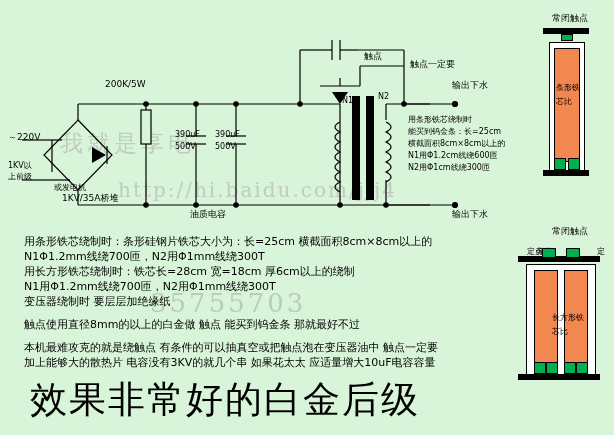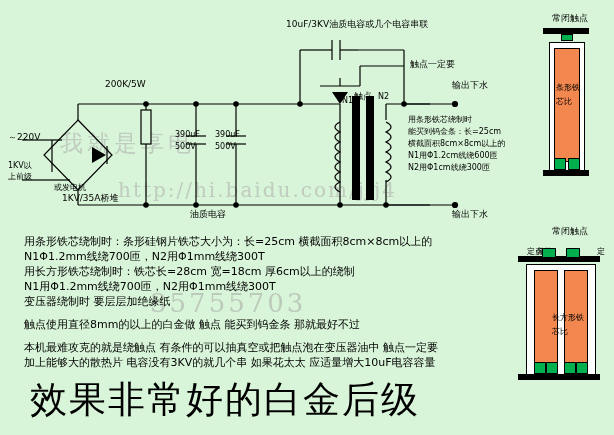--- a/index.html
+++ b/index.html
@@ -124,22 +124,21 @@
       <circle cx="300" cy="104" r="2.2" fill="#000"></circle>
       <circle cx="404" cy="104" r="2.2" fill="#000"></circle>
       <circle cx="146" cy="205" r="2.2" fill="#000"></circle>
       <circle cx="196" cy="205" r="2.2" fill="#000"></circle>
       <circle cx="236" cy="205" r="2.2" fill="#000"></circle>
       <circle cx="340" cy="205" r="2.2" fill="#000"></circle>
       <circle cx="386" cy="205" r="2.2" fill="#000"></circle>
     </g>
   </svg>
 
-  <div class="txt cn small" style="left:286px;top:18px;">10uF/3KV油质电容或几个电容串联</div>
-  <div class="txt cn small" style="left:354px;top:50px;margin-top:40px;">触点</div>
+  <div class="txt cn small" style="left:364px;top:50px;">触点</div>
   <div class="txt cn small" style="left:410px;top:58px;">触点一定要</div>
   <div class="txt cn small" style="left:105px;top:79px;">200K/5W</div>
 
   <div class="txt cn tiny" style="left:175px;top:130px;">390uF</div>
   <div class="txt cn tiny" style="left:175px;top:142px;">500V</div>
   <div class="txt cn tiny" style="left:215px;top:130px;">390uF</div>
   <div class="txt cn tiny" style="left:215px;top:142px;">500V</div>
   <div class="txt cn small" style="left:190px;top:208px;">油质电容</div>
 
   <div class="txt cn small" style="left:8px;top:131px;">～220V</div>

